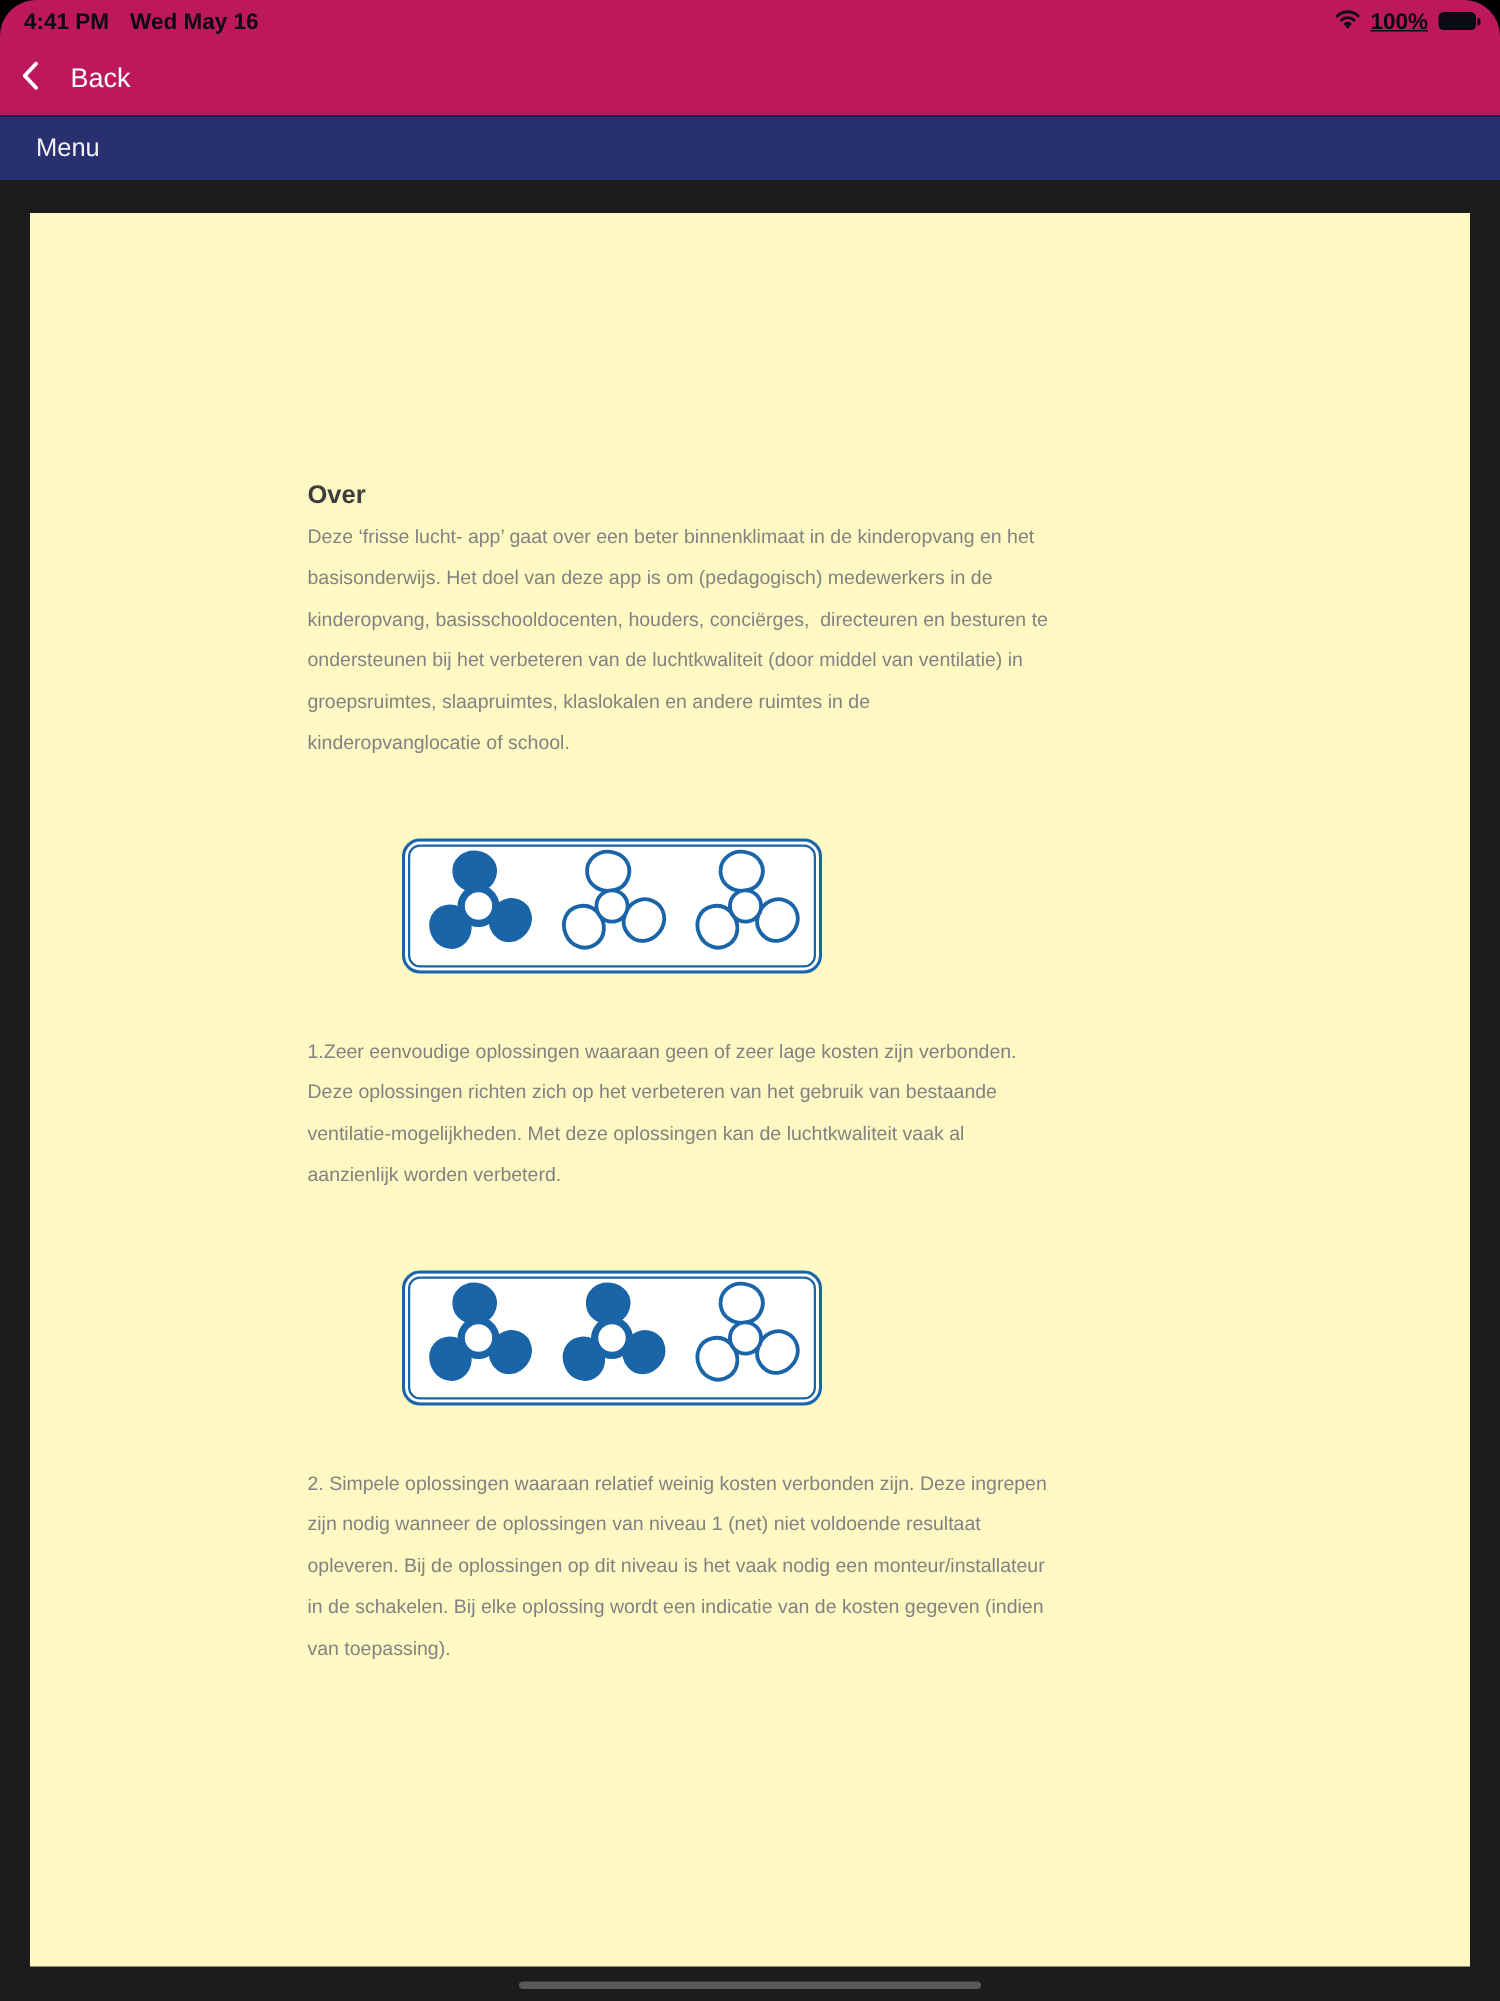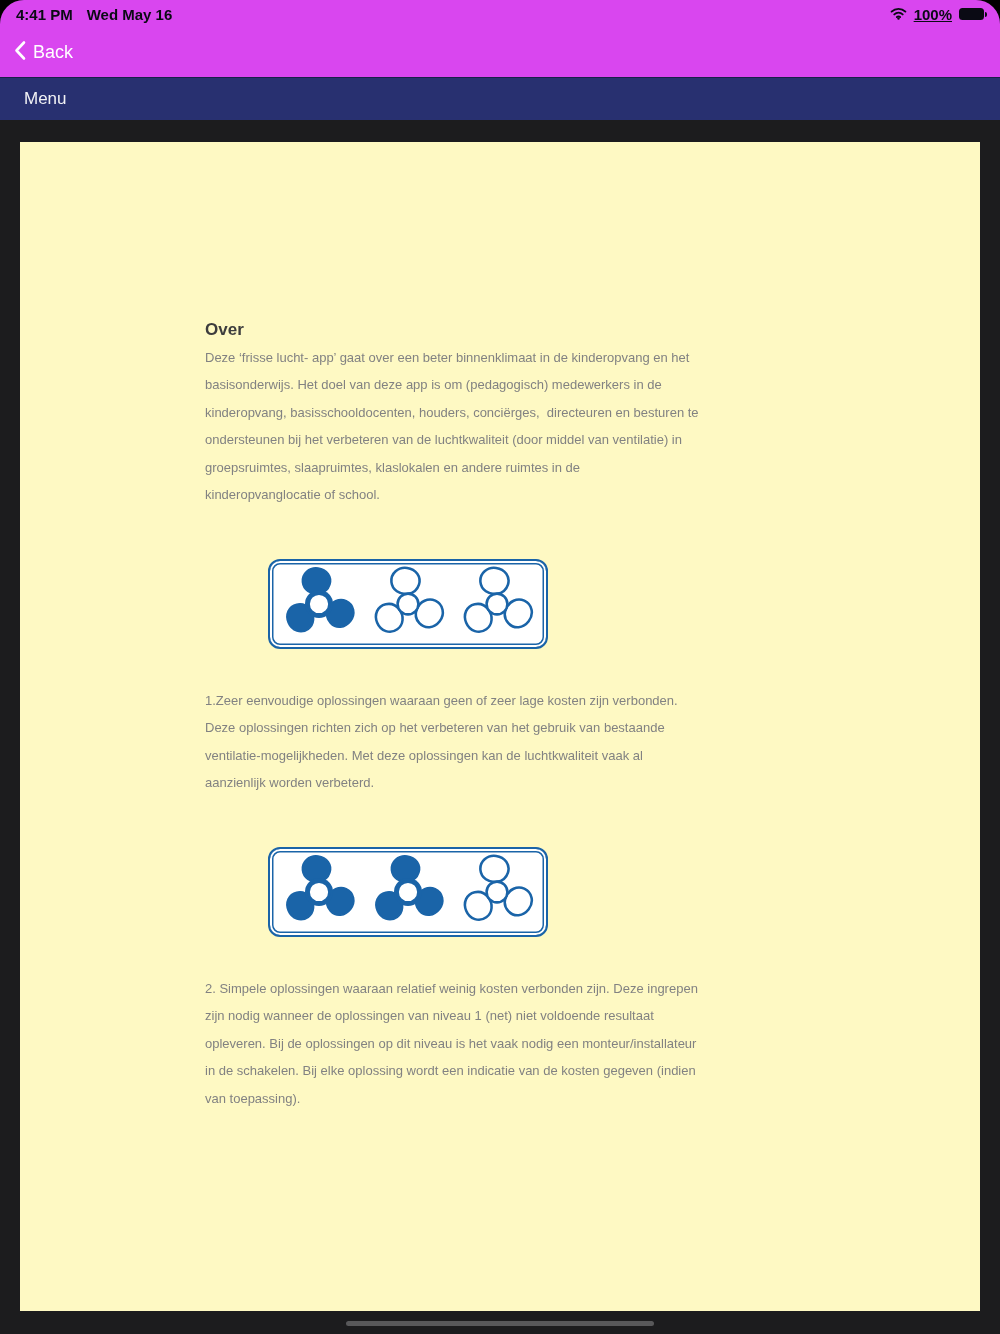--- a/index.html
+++ b/index.html
@@ -9,42 +9,42 @@
     font-family: "Liberation Sans", sans-serif;
     position: relative; overflow: hidden;
   }
   .screen {
     position: absolute; inset: 0;
     background: #1c1c1e;
     border-radius: 24px 24px 0 0;
     overflow: hidden;
   }
   
-  .header-block { background: #d946ef; }
+  .header-block { background: #be185d; }
   .status-bar {
     height: 28px; display: flex; align-items: center;
     justify-content: space-between; padding: 0 16px;
     color: #0a0a14; font-size: 15px; font-weight: bold;
   }
   .status-left { display: flex; gap: 14px; align-items: center; }
   .status-right { display: flex; gap: 7px; align-items: center; text-decoration: underline; }
   .battery-body {
     width: 25px; height: 12px; background: #0a0a14;
     border-radius: 3.5px; position: relative;
   }
   .battery-body::after {
     content: ""; position: absolute; right: -3px; top: 3.5px;
     width: 2px; height: 5px; background: #0a0a14;
     border-radius: 0 2px 2px 0;
   }
   .nav-bar {
     height: 49px; display: flex; align-items: center; padding: 0 14px;
   }
   .back-button {
-    display: flex; align-items: center; gap: 7px;
+    display: flex; align-items: center; gap: 21px;
     color: #ffffff; font-size: 18px; cursor: pointer;
   }
   
   .menu-bar {
     height: 43px; background: #283070;
     border-top: 1px solid rgba(0,0,0,0.35);
     display: flex; align-items: center; padding: 0 24px;
   }
   .menu-label { color: #f2f2f5; font-size: 17px; cursor: pointer; }
   

